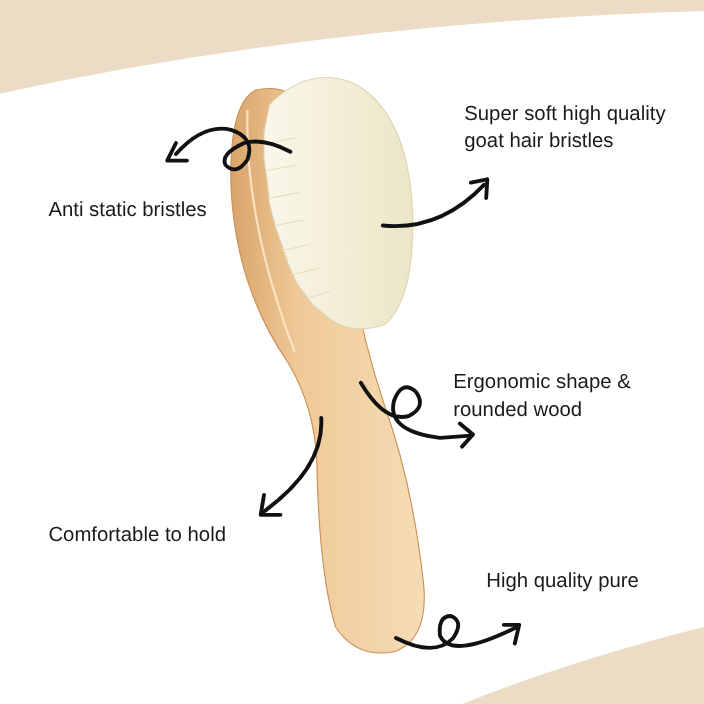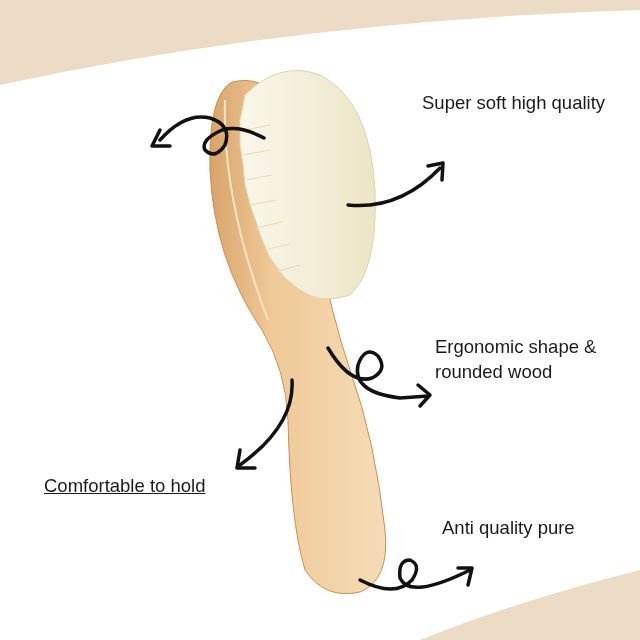--- a/index.html
+++ b/index.html
@@ -61,25 +61,27 @@
     <path d="M292,380 Q295,425 240,465"></path>
     <path d="M237,468 L240,450 M237,468 L255,468"></path>
 
     <path d="M360,580 Q395,598 412,580 Q422,565 410,560 Q398,560 400,578 Q410,600 470,570"></path>
     <path d="M472,568 L458,568 M472,568 L468,585"></path>
   </g>
 </svg>
 
 <div class="label" style="left:408px;top:90px;margin-left:14px;">
   <span>Super soft high quality</span>
+  <span>goat hair bristles</span>
 </div>
 <div class="label" style="left:44px;top:177px;">
+  <span>Anti static bristles</span>
 </div>
-<div class="label" style="left:435px;top:334px;">
+<div class="label" style="left:412px;top:334px;">
   <span>Ergonomic shape &amp;</span>
   <span>rounded wood</span>
 </div>
-<div class="label" style="left:44px;top:473px;text-decoration:underline;">
+<div class="label" style="left:44px;top:473px;">
   <span>Comfortable to hold</span>
 </div>
 <div class="label" style="left:442px;top:515px;">
-  <span>Anti quality pure</span>
+  <span>High quality pure</span>
 </div>
 
 </body></html>

